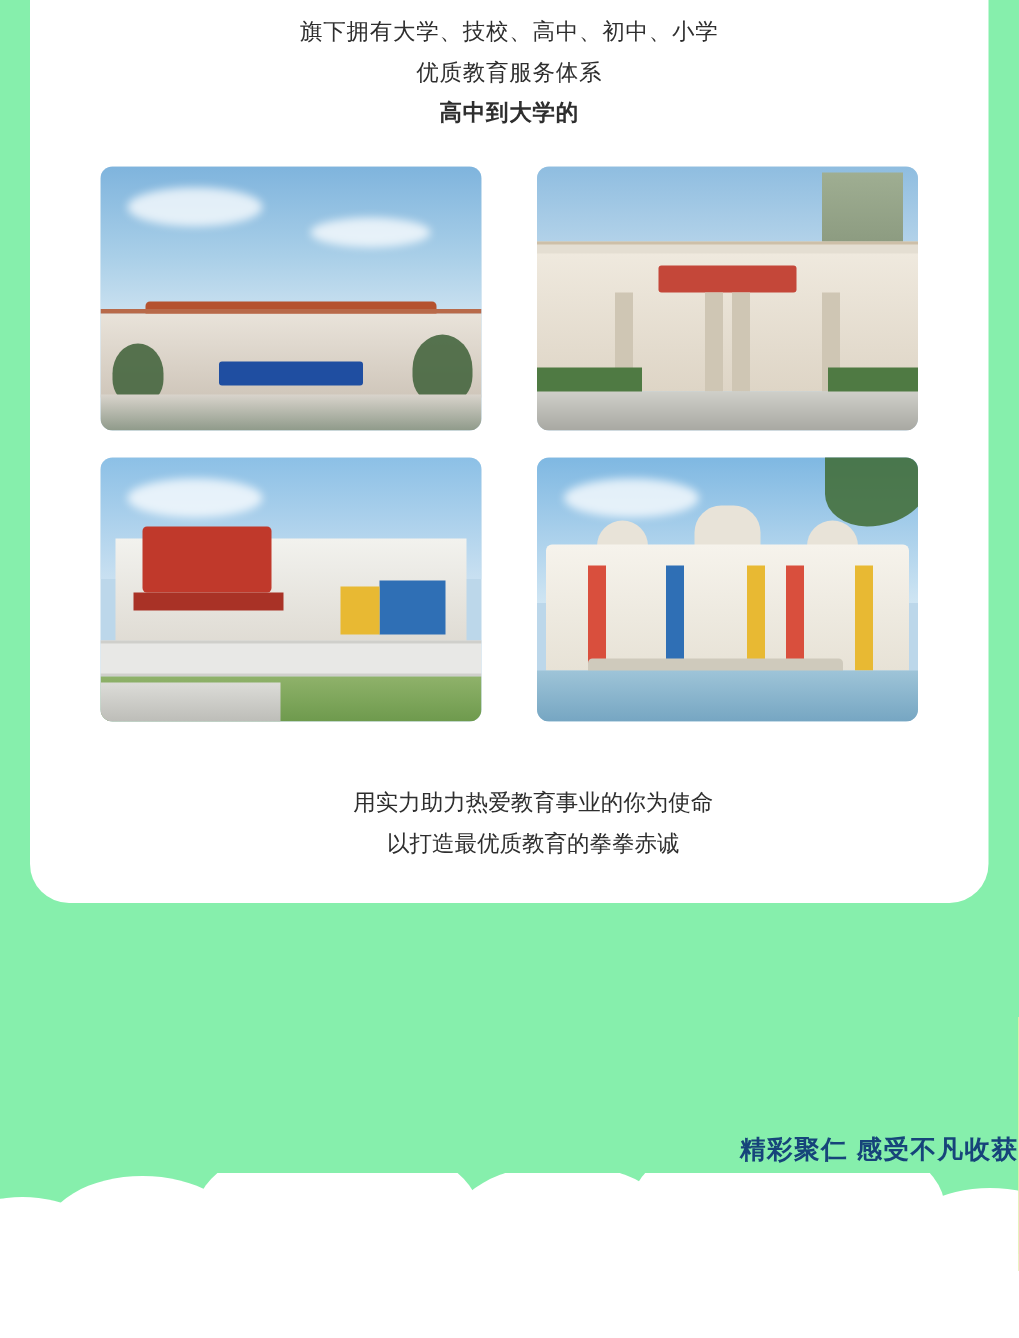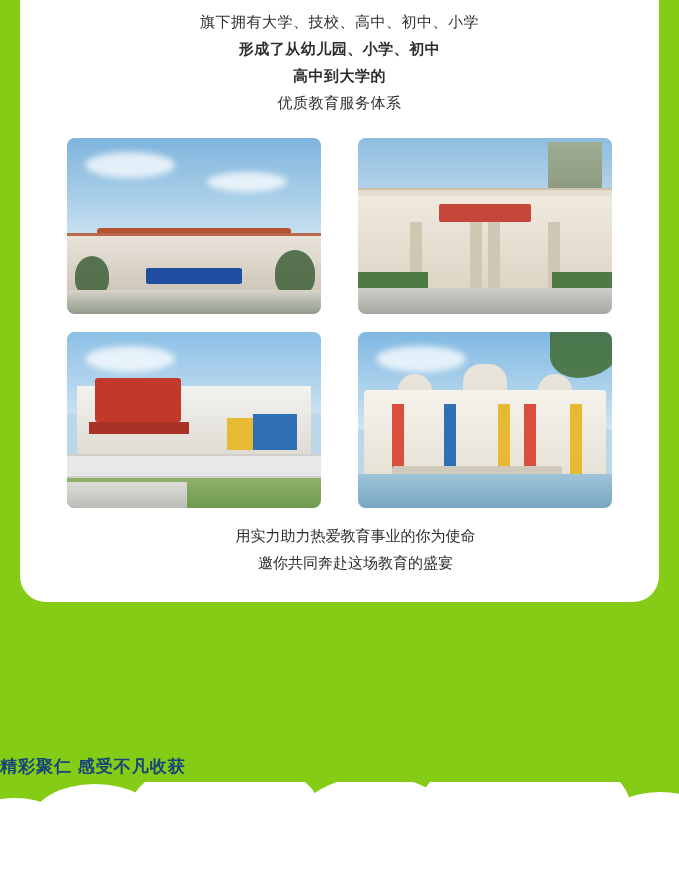--- a/index.html
+++ b/index.html
@@ -10,21 +10,21 @@
     width: 679px;
     height: 892px;
     background: #F9D94B;
     font-family: "Liberation Sans", sans-serif;
     overflow: hidden;
     position: relative;
   }
   .page {
     position: absolute;
     inset: 0;
-    background: #84cc16;
+    background: #86efac;
   }
   
   .card {
     position: absolute;
     left: 20px;
     top: -40px;
     width: 639px;
     background: #ffffff;
     border-radius: 26px;
     padding-top: 40px;
@@ -264,29 +264,29 @@
     width: 70px; height: 54px;
     background: #3f6b33;
     border-radius: 0 0 60% 40%;
     opacity: .85;
   }
   .outro {
     text-align: center;
     color: #2e2e2e;
     font-size: 15px;
     line-height: 27px;
-    margin-top: 14px;
+    margin-top: 41px;
     padding-left: 32px;
   }
   .outro .line { display: block; }
   .slogan {
     position: absolute;
     left: 0; right: 0;
     top: 755px;
-    text-align: left;
+    text-align: right;
     color: #16447a;
     font-size: 17px;
     font-weight: bold;
     letter-spacing: 1px;
   }
   
   .cloudband {
     position: absolute;
     left: 0; right: 0; bottom: 0;
     height: 110px;
@@ -312,23 +312,22 @@
 </style>
 </head>
 <body>
 
 <div class="page">
 
   <div class="card">
 
     <div class="intro">
       <span class="line">旗下拥有大学、技校、高中、初中、小学</span>
-      <span class="line bold">形成了从幼儿园、小学、初中</span>
+      <span class="line">优质教育服务体系</span>
       <span class="line bold">高中到大学的</span>
-      <span class="line">优质教育服务体系</span>
     </div>
 
     <div class="gallery">
 
       <div class="photo p1">
         <div class="sky"></div>
         <div class="clouds"></div>
         <div class="clouds two"></div>
         <div class="roof"></div>
         <div class="building"></div>
@@ -380,21 +379,21 @@
         <div class="stripe s4"></div>
         <div class="stripe s5"></div>
         <div class="bridge"></div>
         <div class="water"></div>
       </div>
 
     </div>
 
     <div class="outro">
       <span class="line">用实力助力热爱教育事业的你为使命</span>
-      <span class="line">邀你共同奔赴这场教育的盛宴</span>
+      <span class="line">以打造最优质教育的拳拳赤诚</span>
     </div>
 
   </div>
 
   <div class="slogan">精彩聚仁  感受不凡收获</div>
 
   <div class="cloudband">
     <div class="bump b0"></div>
     <div class="bump b1"></div>
     <div class="bump b2"></div>

